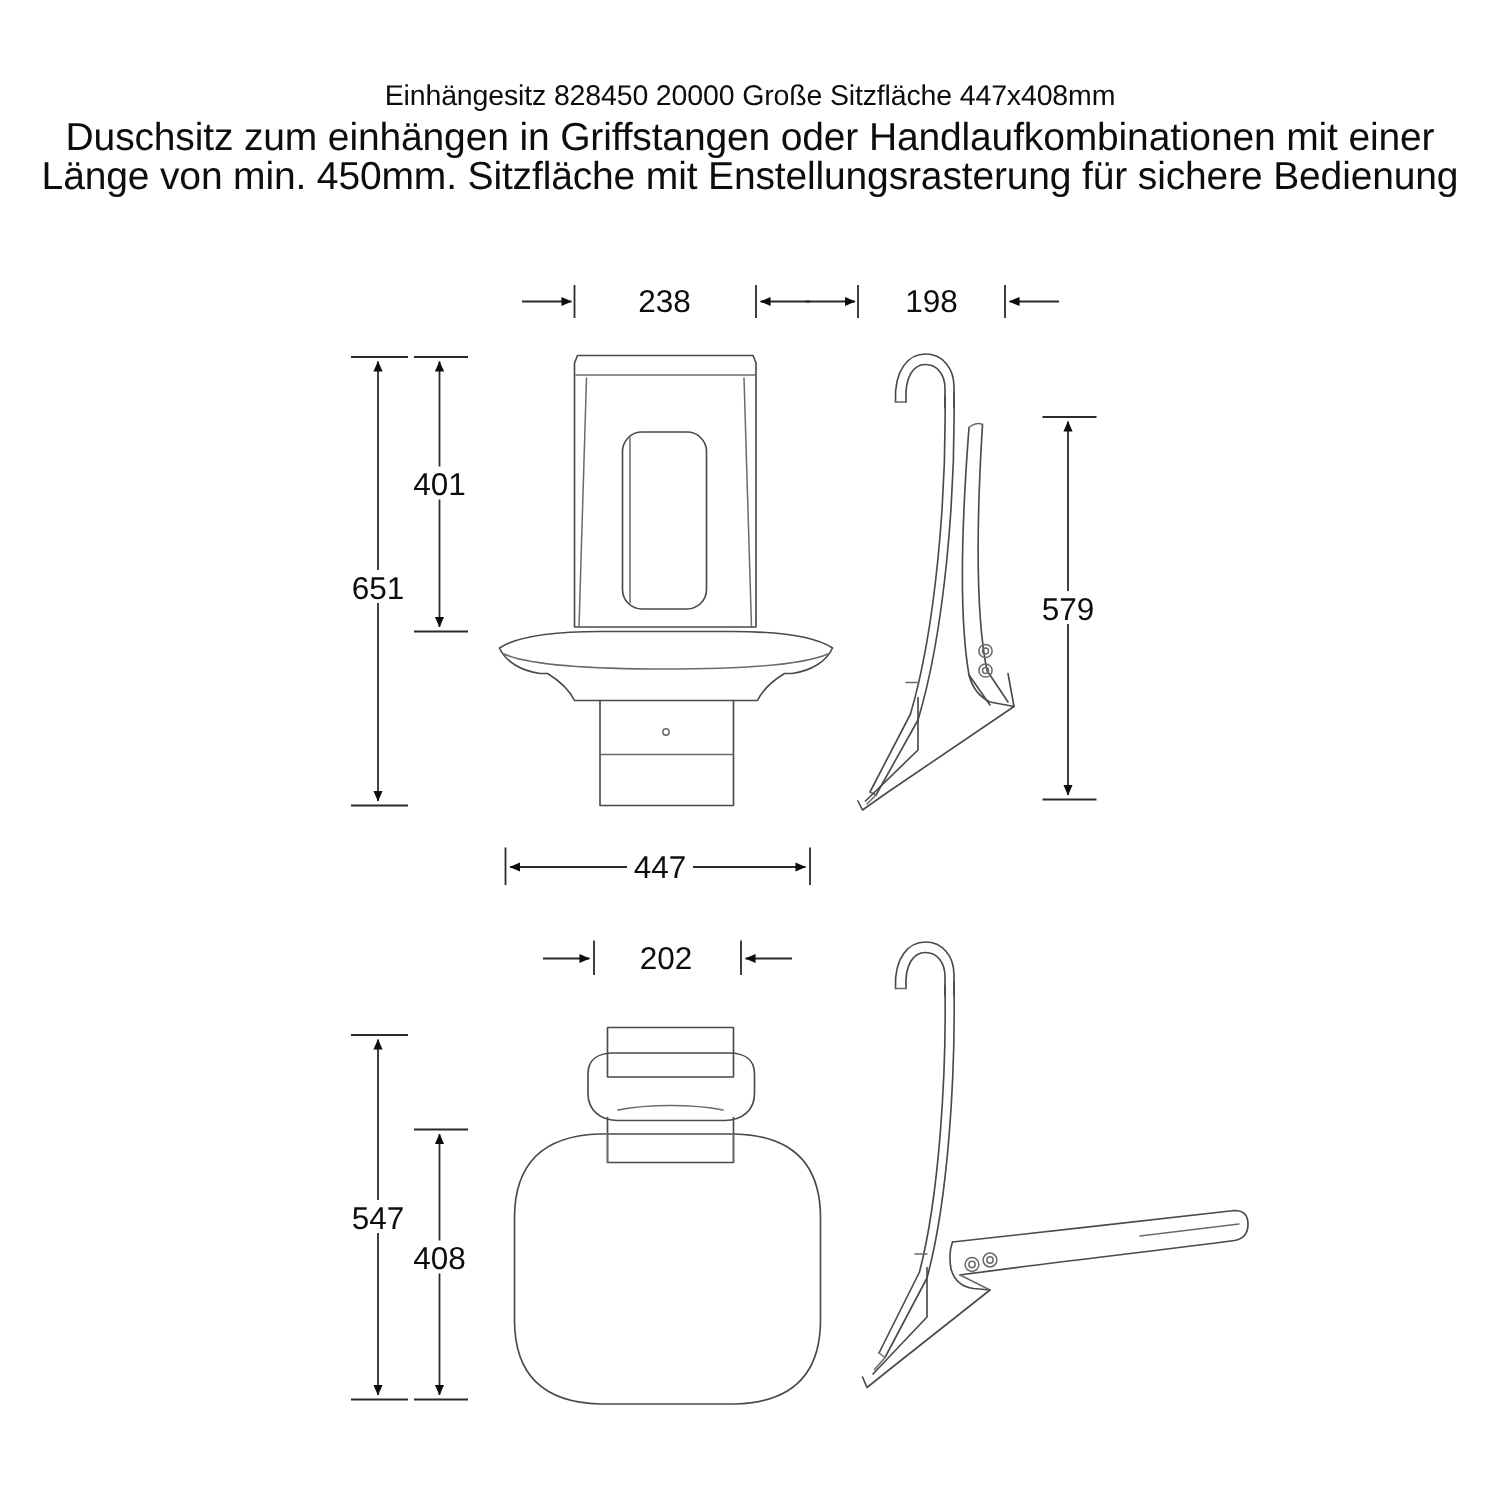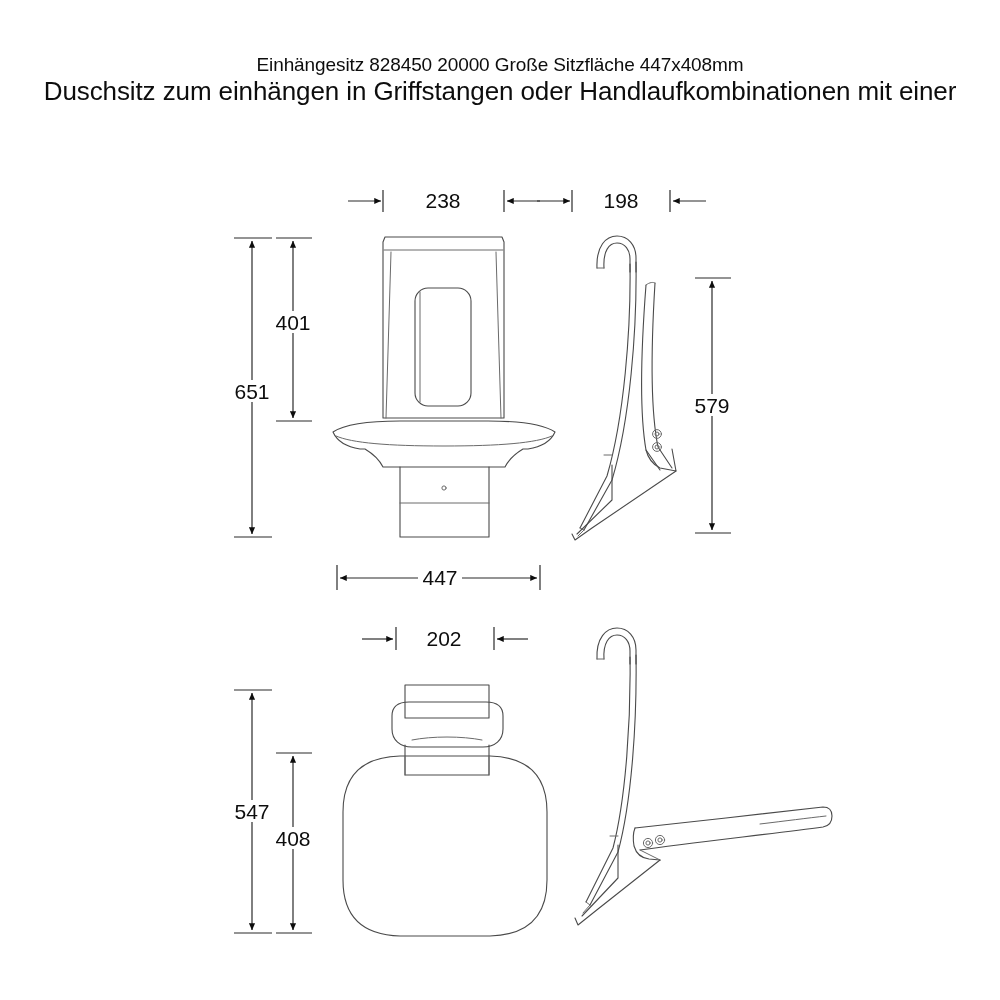--- a/index.html
+++ b/index.html
@@ -77,20 +77,21 @@
   .arrow-fill { fill: #0d0d0d; }
 </style>
 </head>
 <body>
 
 <div id="sheet">
 
   <div id="title-block">
     <div class="title-line first">Einhängesitz 828450 20000  Große Sitzfläche 447x408mm</div>
     <div class="title-line">Duschsitz zum einhängen in Griffstangen oder Handlaufkombinationen mit einer</div>
+    <div class="title-line">Länge von min. 450mm. Sitzfläche mit Enstellungsrasterung für sichere Bedienung</div>
   </div>
 
   <svg id="drawing" viewBox="0 0 1000 1000">
     <defs>
       <marker id="arrIn" viewBox="0 0 10 10" refX="9.6" refY="5" markerWidth="7" markerHeight="7" orient="auto-start-reverse" markerUnits="userSpaceOnUse">
         <path d="M0,0.6 L10,5 L0,9.4 Z" class="arrow-fill"></path>
       </marker>
       <marker id="arrEnd" viewBox="0 0 10 10" refX="9.6" refY="5" markerWidth="7" markerHeight="7" orient="auto" markerUnits="userSpaceOnUse">
         <path d="M0,0.6 L10,5 L0,9.4 Z" class="arrow-fill"></path>
       </marker>

